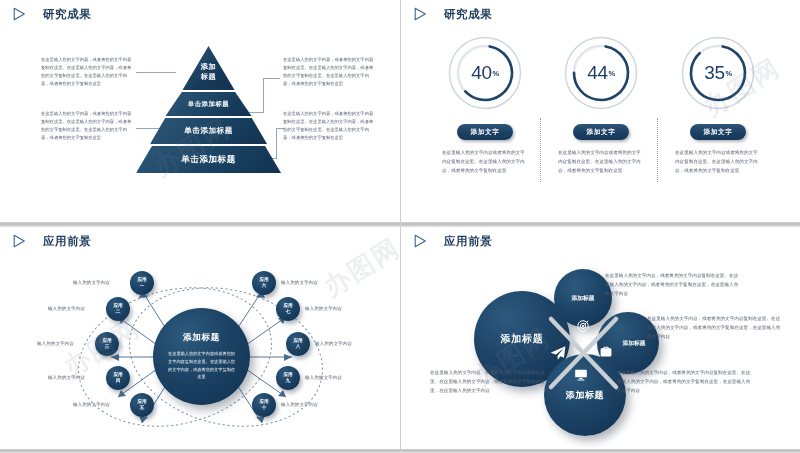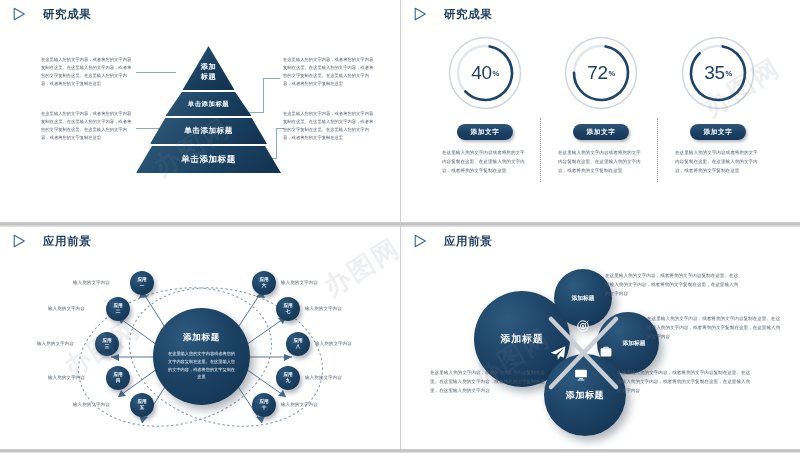--- a/index.html
+++ b/index.html
@@ -219,21 +219,21 @@
     </div>
 
     <div class="ring-col rc2">
       <div class="ring">
         <svg width="74" height="74" viewBox="0 0 74 74">
           <circle cx="37" cy="37" r="35.5" fill="none" stroke="#cdd5dd" stroke-width="1.4"></circle>
           <circle cx="37" cy="37" r="27" fill="none" stroke="#e2e7ec" stroke-width="2.6"></circle>
           <circle cx="37" cy="37" r="27" fill="none" stroke="#1e4469" stroke-width="2.6" stroke-linecap="round" stroke-dasharray="122.1 47.5" transform="rotate(-80 37 37)"></circle>
         </svg>
         <div class="ring-val">
-          <span>72</span>
+          <span>44</span>
             <sup>%</sup>
         </div>
       </div>
       <div class="pill">添加文字</div>
       <div class="rbody">在这里输入您的文字内容或者将您的文字内容复制在这里。在这里输入您的文字内容，或者将您的文字复制在这里</div>
     </div>
 
     <div class="ring-col rc3">
       <div class="ring">
         <svg width="74" height="74" viewBox="0 0 74 74">

